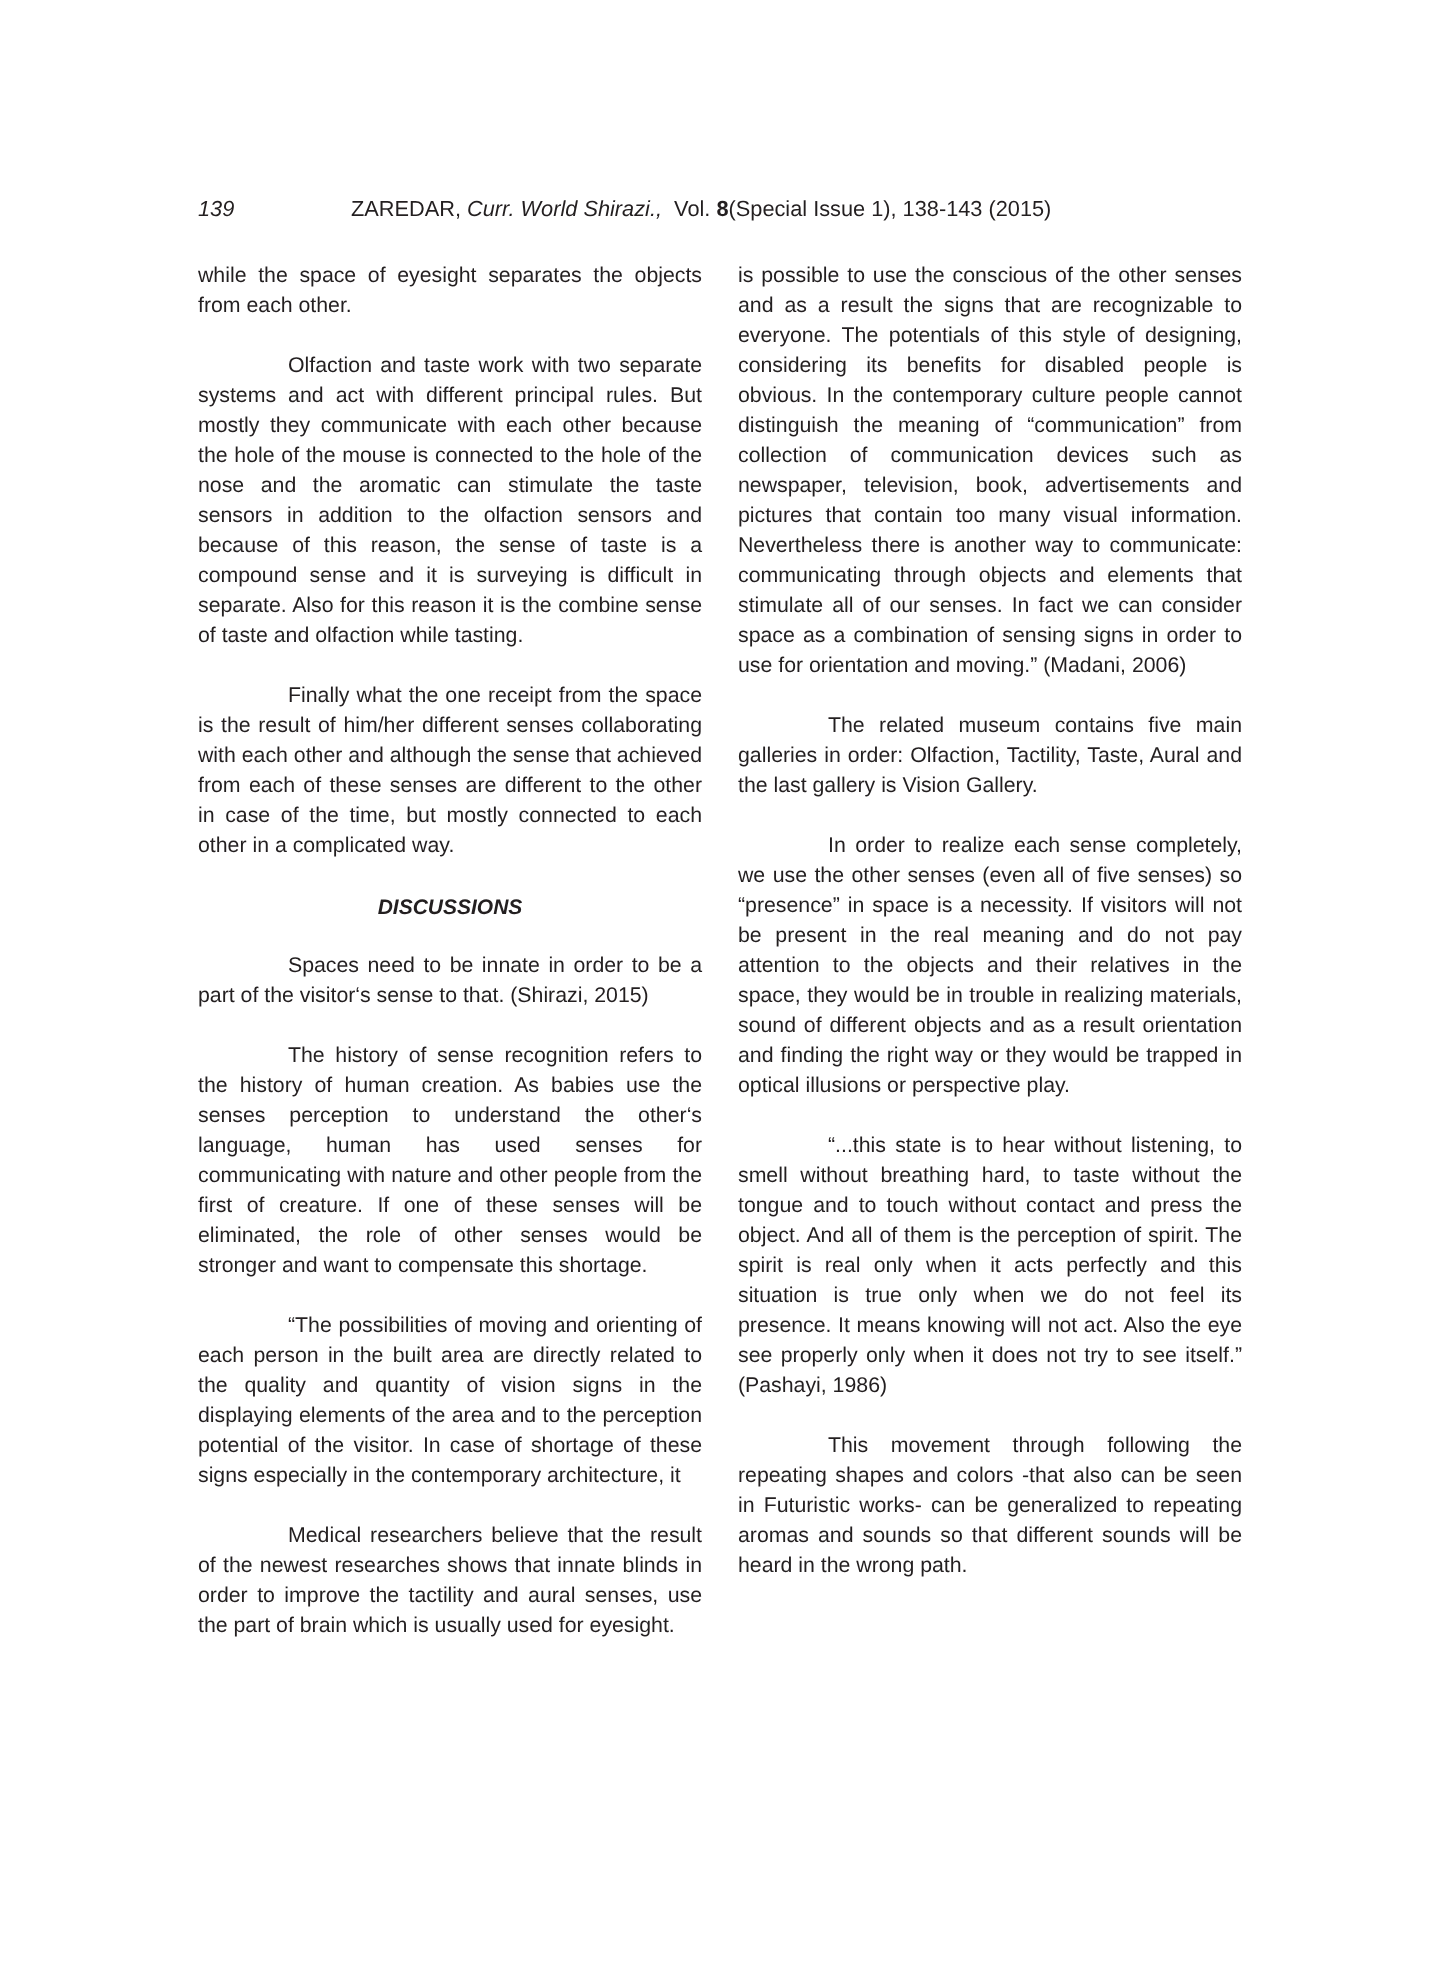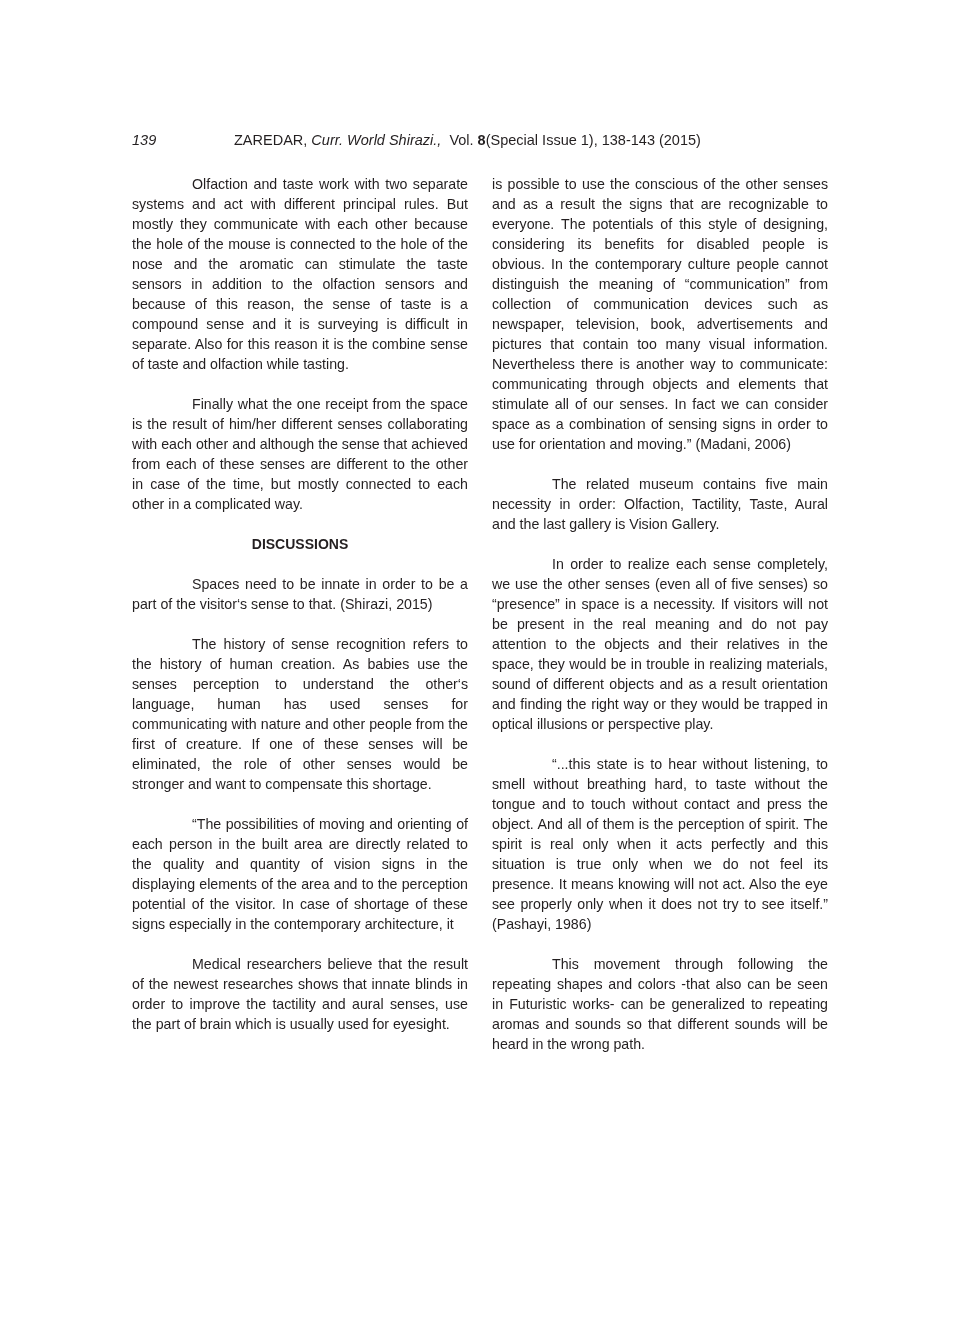--- a/index.html
+++ b/index.html
@@ -8,39 +8,40 @@
   .header { position:absolute; top:130px; left:132px; width:700px; font-size:14.5px; line-height:20px; }
   .header .page-num { position:absolute; left:0; top:0;font-style:italic; }
   .header .citation { position:absolute; left:102px; top:0; white-space:nowrap; }
   .header .journal { font-style:italic; }
   .header .vol-num { font-weight:bold; }
   .column { position:absolute; top:174px; width:336px; font-size:14.2px; line-height:20px; }
   .col-left { left:132px; }
   .col-right { left:492px; }
   .para { margin:0 0 20px 0; text-align:justify; text-align-last:left; }
   .para.indent { text-indent:60px; }
-  .heading { margin:0 0 20px 0; text-align:center; font-weight:bold; font-size:14px; }
+  .heading { margin:0 0 20px 0; text-align:center; font-weight:bold; font-size:14px;font-style:italic; }
 </style>
 </head>
 <body>
 
 <div class="header">
   <span class="page-num">139</span>
   <span class="citation"><span>ZAREDAR, </span><span class="journal">Curr. World Shirazi.,</span><span style="white-space:pre">  Vol. </span><span class="vol-num">8</span><span>(Special Issue 1), 138-143 (2015)</span></span>
 </div>
 
 <div class="column col-left">
+  <p class="para">while the space of eyesight separates the objects from each other.</p>
   <p class="para indent">Olfaction and taste work with two separate systems and act with different principal rules. But mostly they communicate with each other because the hole of the mouse is connected to the hole of the nose and the aromatic can stimulate the taste sensors in addition to the olfaction sensors and because of this reason, the sense of taste is a compound sense and it is surveying is difficult in separate. Also for this reason it is the combine sense of taste and olfaction while tasting.</p>
   <p class="para indent">Finally what the one receipt from the space is the result of him/her different senses collaborating with each other and although the sense that achieved from each of these senses are different to the other in case of the time, but mostly connected to each other in a complicated way.</p>
   <h3 class="heading">DISCUSSIONS</h3>
   <p class="para indent">Spaces need to be innate in order to be a part of the visitor‘s sense to that. (Shirazi, 2015)</p>
   <p class="para indent">The history of sense recognition refers to the history of human creation. As babies use the senses perception to understand the other‘s language, human has used senses for communicating with nature and other people from the first of creature. If one of these senses will be eliminated, the role of other senses would be stronger and want to compensate this shortage.</p>
   <p class="para indent">“The possibilities of moving and orienting of each person in the built area are directly related to the quality and quantity of vision signs in the displaying elements of the area and to the perception potential of the visitor. In case of shortage of these signs especially in the contemporary architecture, it</p>
   <p class="para indent">Medical researchers believe that the result of the newest researches shows that innate blinds in order to improve the tactility and aural senses, use the part of brain which is usually used for eyesight.</p>
 </div>
 
 <div class="column col-right">
   <p class="para">is possible to use the conscious of the other senses and as a result the signs that are recognizable to everyone. The potentials of this style of designing, considering its benefits for disabled people is obvious. In the contemporary culture people cannot distinguish the meaning of “communication” from collection of communication devices such as newspaper, television, book, advertisements and pictures that contain too many visual information. Nevertheless there is another way to communicate: communicating through objects and elements that stimulate all of our senses. In fact we can consider space as a combination of sensing signs in order to use for orientation and moving.” (Madani, 2006)</p>
-  <p class="para indent">The related museum contains five main necessity in order: Olfaction, Tactility, Taste, Aural and the last gallery is Vision Gallery.</p>
+  <p class="para indent">The related museum contains five main galleries in order: Olfaction, Tactility, Taste, Aural and the last gallery is Vision Gallery.</p>
   <p class="para indent">In order to realize each sense completely, we use the other senses (even all of five senses) so “presence” in space is a necessity. If visitors will not be present in the real meaning and do not pay attention to the objects and their relatives in the space, they would be in trouble in realizing materials, sound of different objects and as a result orientation and finding the right way or they would be trapped in optical illusions or perspective play.</p>
   <p class="para indent">“...this state is to hear without listening, to smell without breathing hard, to taste without the tongue and to touch without contact and press the object. And all of them is the perception of spirit. The spirit is real only when it acts perfectly and this situation is true only when we do not feel its presence. It means knowing will not act. Also the eye see properly only when it does not try to see itself.” (Pashayi, 1986)</p>
   <p class="para indent">This movement through following the repeating shapes and colors -that also can be seen in Futuristic works- can be generalized to repeating aromas and sounds so that different sounds will be heard in the wrong path.</p>
 </div>
 
 </body></html>

